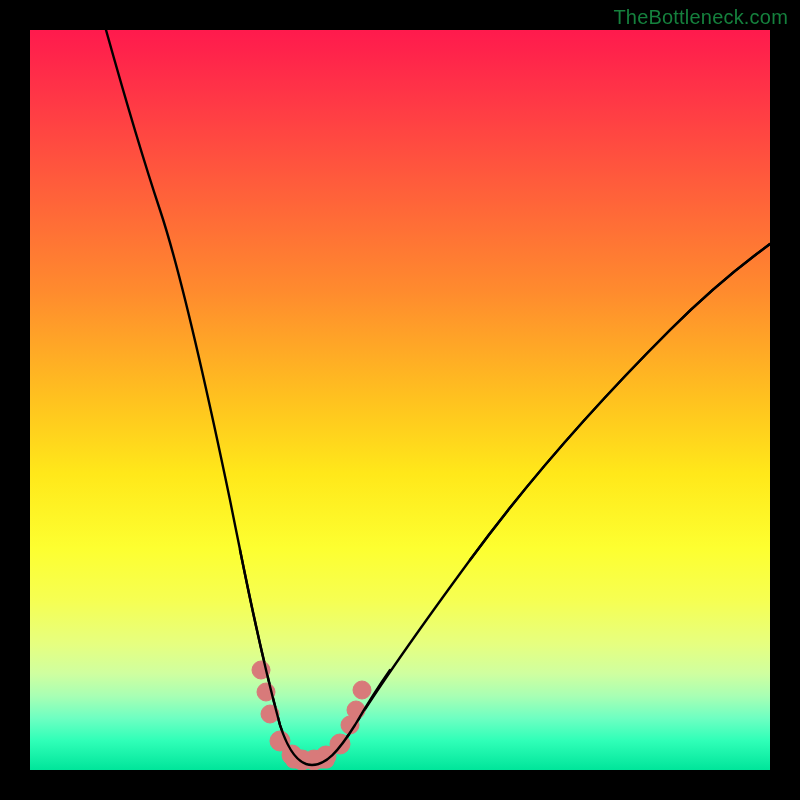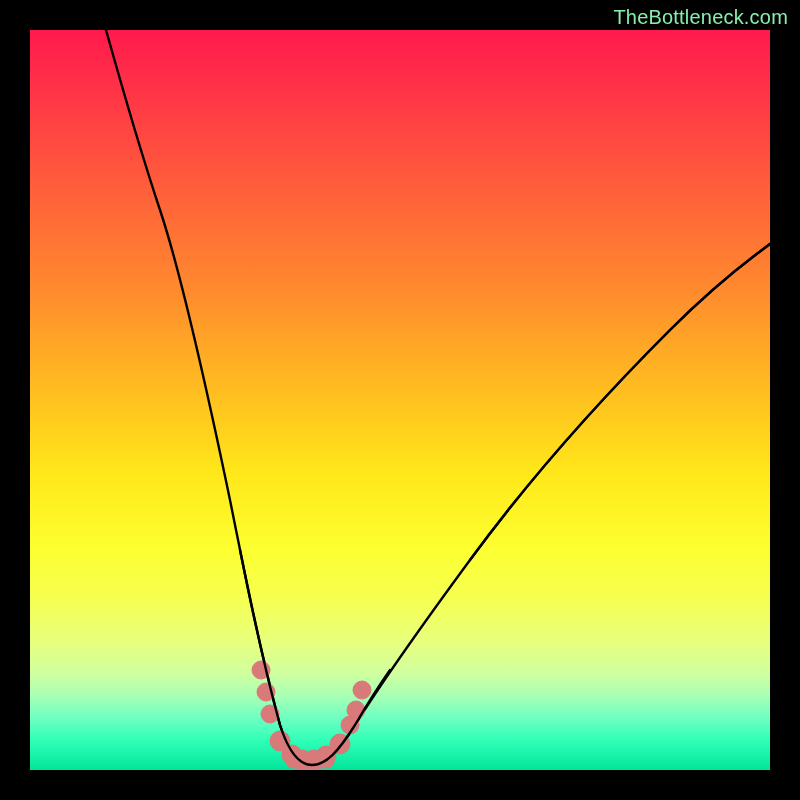--- a/index.html
+++ b/index.html
@@ -29,21 +29,21 @@
       #6effc2 93%,
       #30ffb8 96%,
       #00e59a 100%
     );
   }
   .watermark {
     position: absolute;
     top: 6px; right: 12px;
     font-family: Arial, Helvetica, sans-serif;
     font-size: 20px;
-    color: #86efac;
+    color: #15803d;
     letter-spacing: 0.2px;
     font-weight: 500;
   }
   svg.curves {
     position: absolute;
     left: 0; top: 0;
     width: 740px; height: 740px;
   }
 </style>
 </head>

